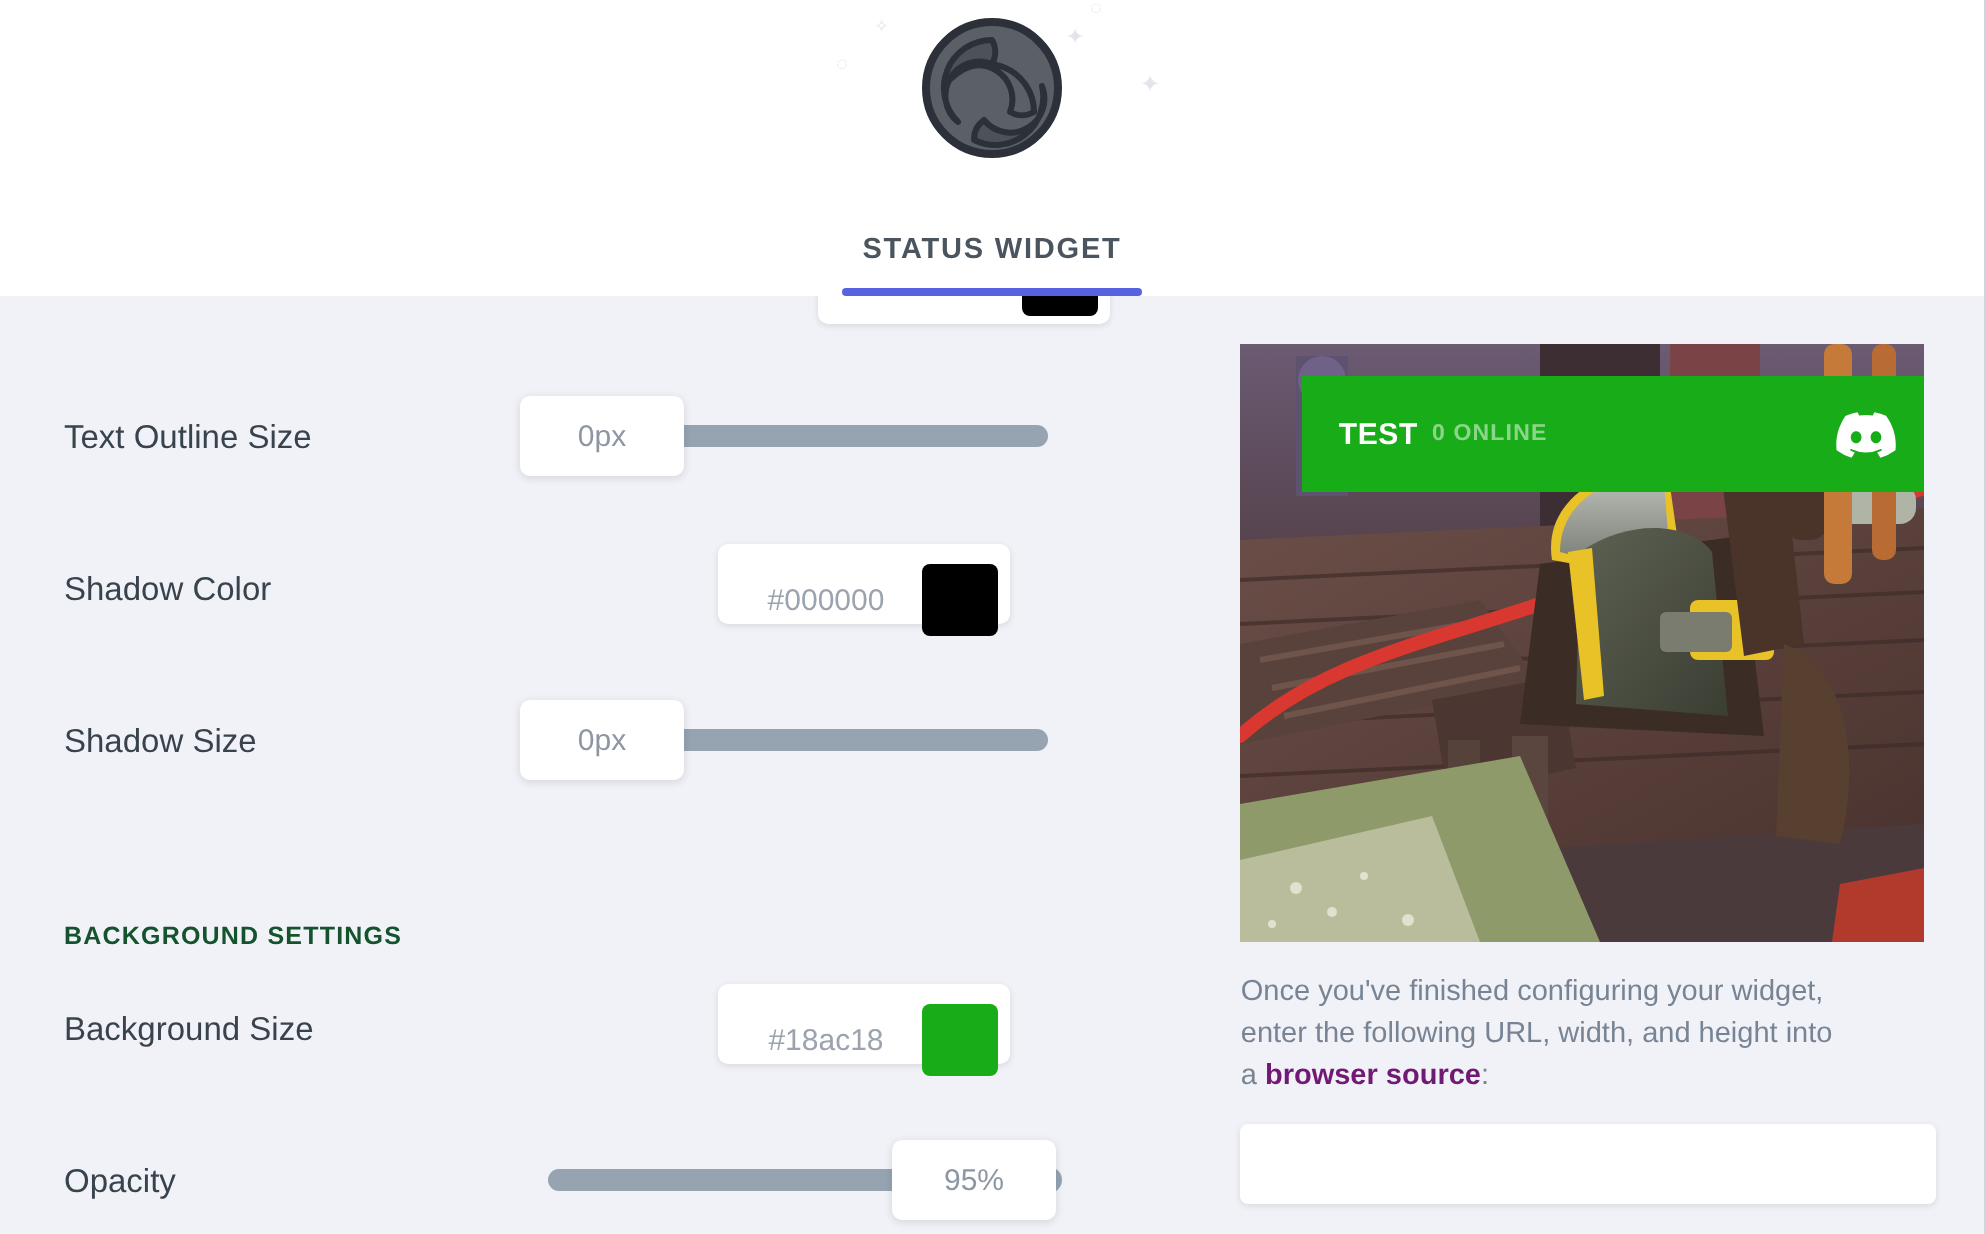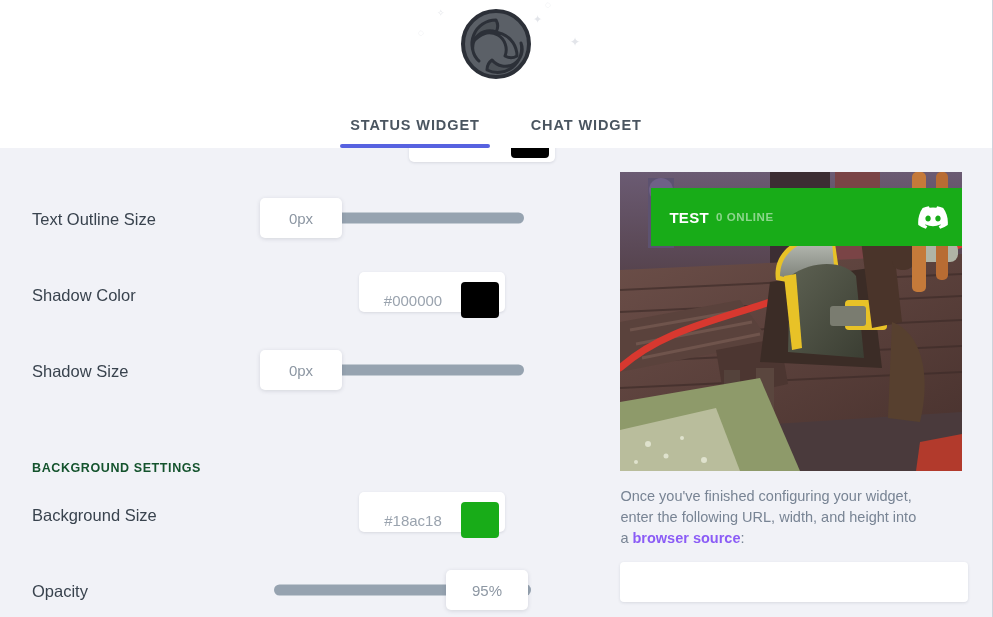--- a/index.html
+++ b/index.html
@@ -278,21 +278,21 @@
 
   .instructions {
     position: absolute;
     left: 11px;
     top: 338px;
     width: 340px;
     font-size: 14.5px;
     line-height: 21px;
     color: #788494;
   }
-  .instructions b { color: #8b5cf6; }
+  .instructions b { color: #701a75; }
 
   .url-card {
     position: absolute;
     left: 11px;
     top: 414px;
     width: 348px;
     height: 40px;
     background: #ffffff;
     border-radius: 4px;
     box-shadow: 0 1px 3px rgba(40,50,70,0.12);
@@ -319,24 +319,20 @@
           <path d="M36 12 a24 24 0 0 0 -17 41 a17 17 0 0 1 17 -29 a12 12 0 0 0 0 -12 z" fill="#4d5258" stroke="#2c3038" stroke-width="3" stroke-linejoin="round"></path>
           <path d="M57 48 a24 24 0 0 0 -41 -17 a17 17 0 0 1 29 17 a12 12 0 0 0 12 0 z" fill="#5b6067" stroke="#2c3038" stroke-width="3" stroke-linejoin="round"></path>
           <path d="M27 62 a24 24 0 0 0 34 -27 a17 17 0 0 1 -29 17 a12 12 0 0 0 -5 10 z" fill="#4d5258" stroke="#2c3038" stroke-width="3" stroke-linejoin="round"></path>
         </svg>
       </div>
     </div>
 
     <div class="tabs">
       <button class="tab active">
         <span>STATUS WIDGET</span>
-        <span class="underline"></span>
-      </button>
-      <button class="tab">
-        <span>CHAT WIDGET</span>
         <span class="underline"></span>
       </button>
     </div>
   </div>
 
   <div class="body">
 
     <div class="left-col">
 
       <div class="top-cut-card">

